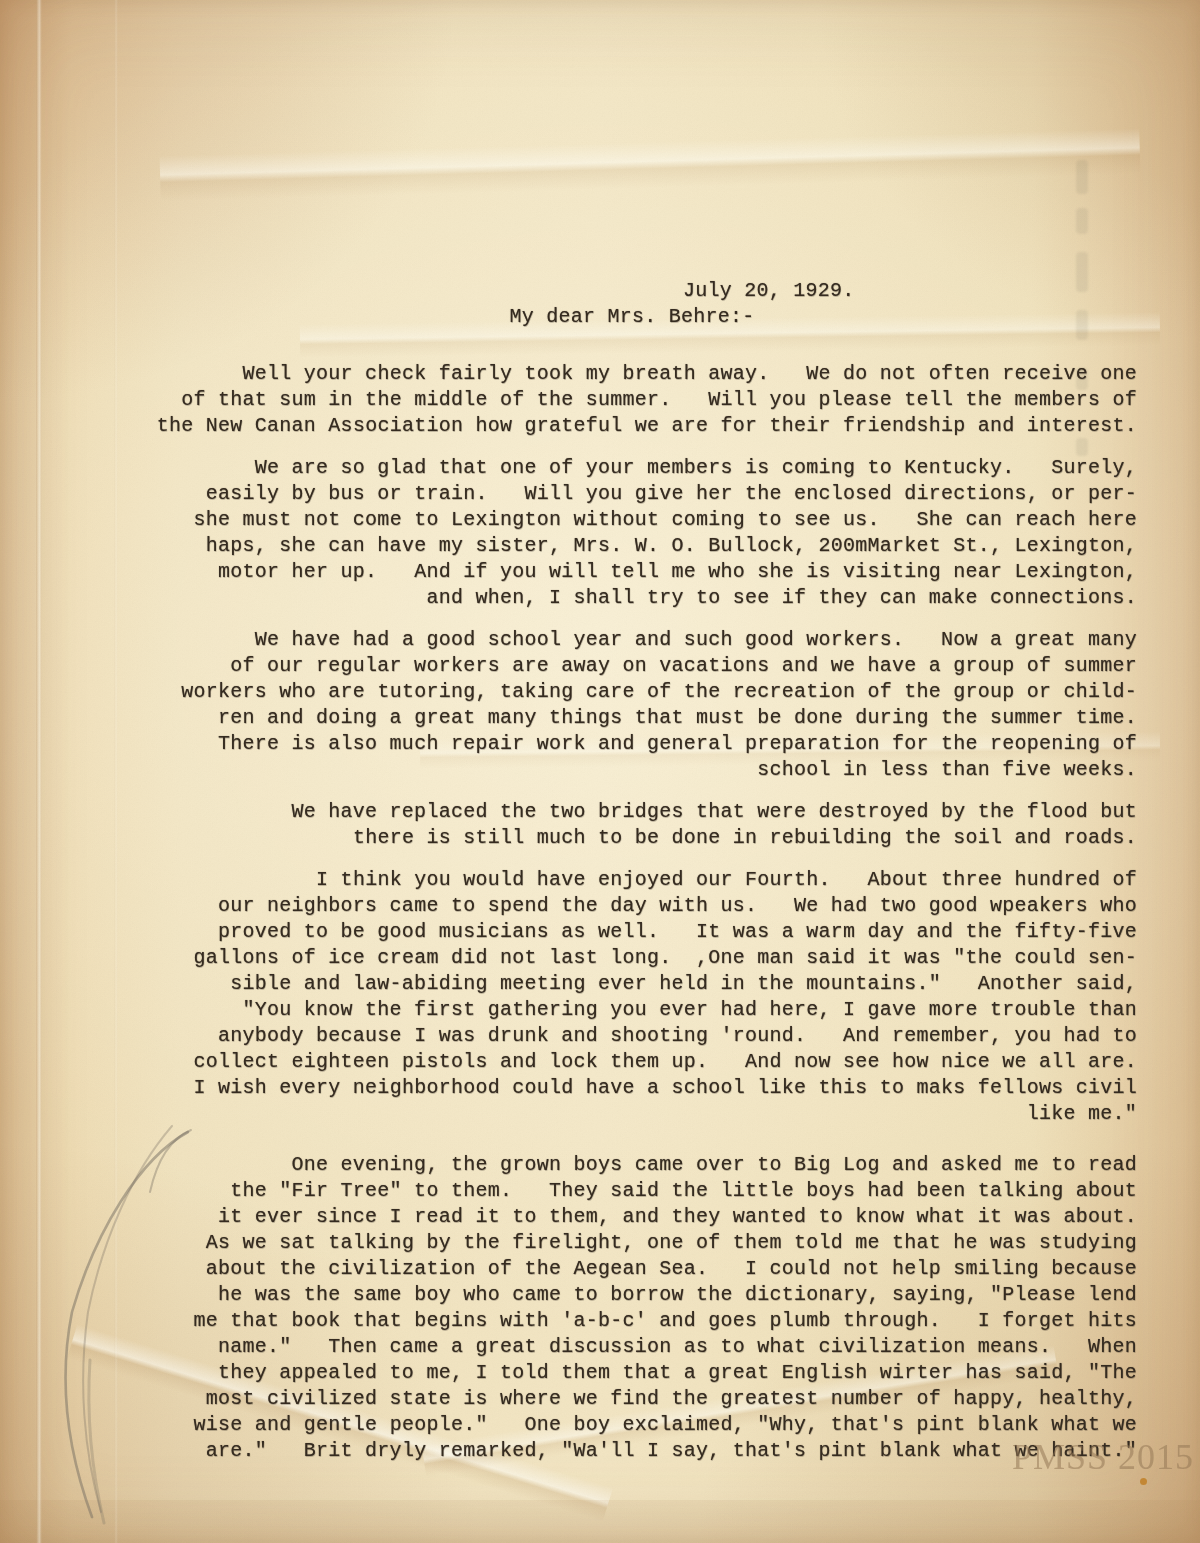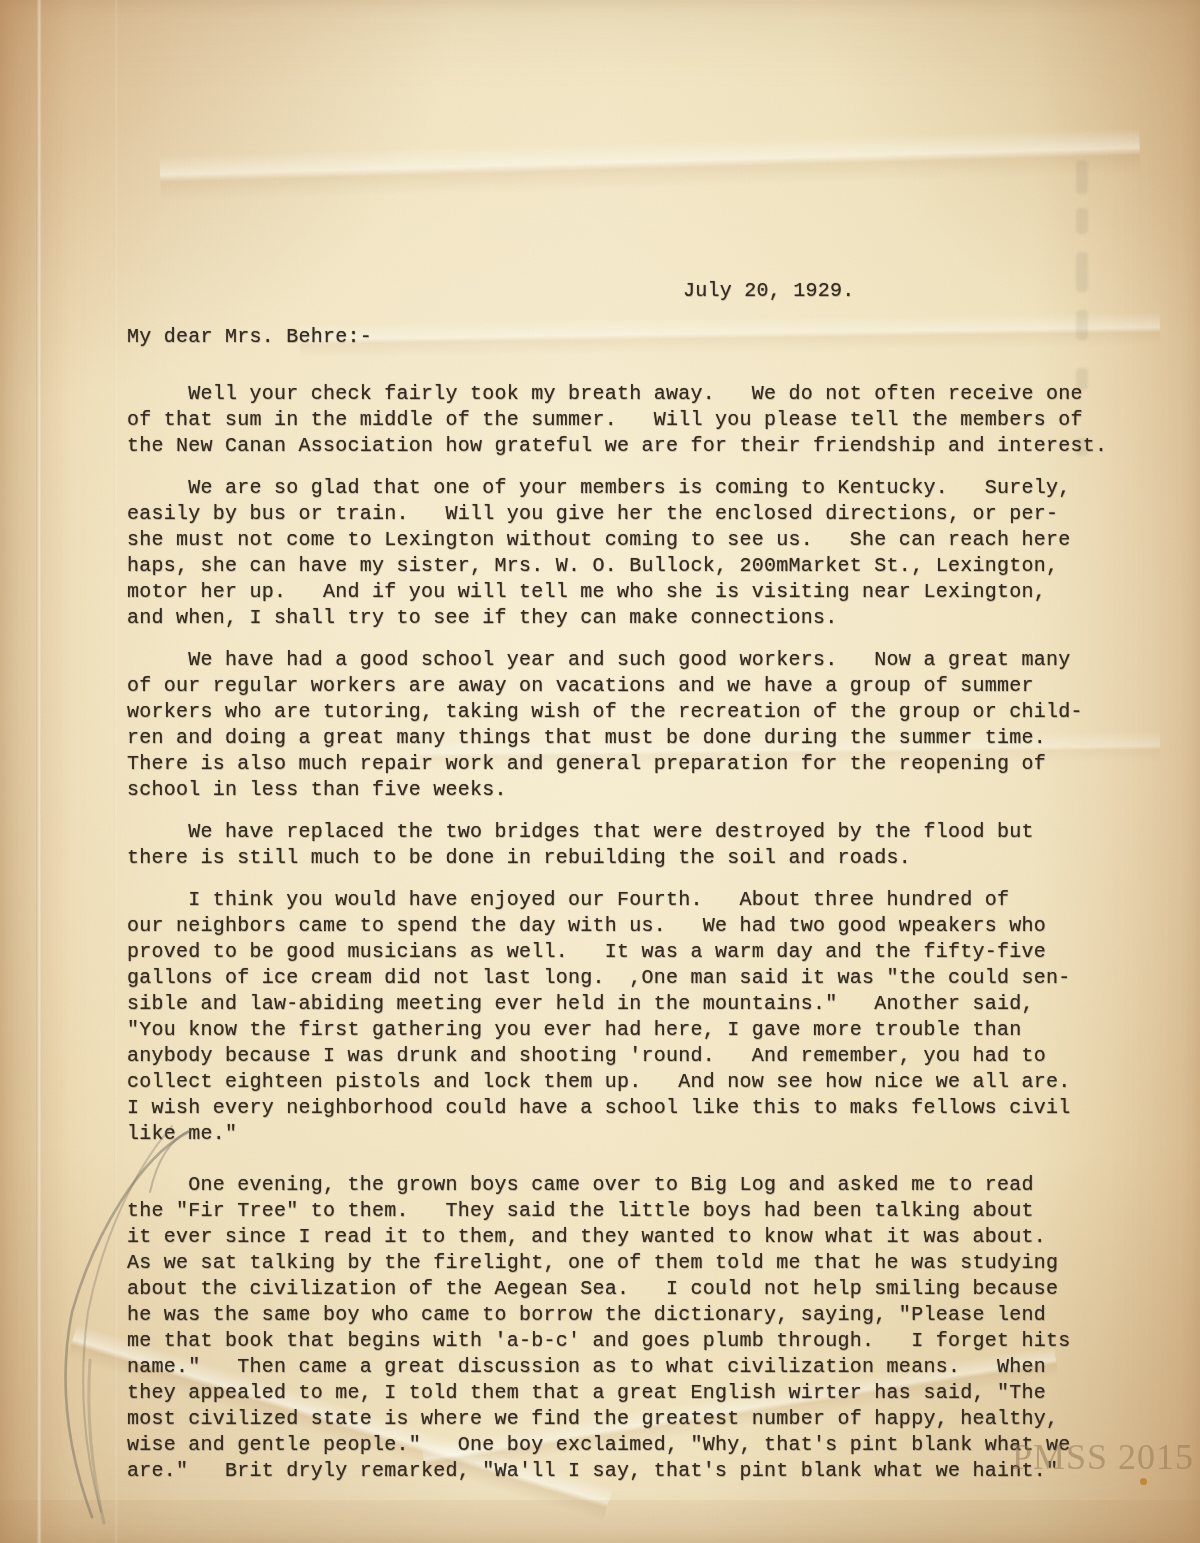--- a/index.html
+++ b/index.html
@@ -42,22 +42,22 @@
   .stain{position:absolute;left:1140px;top:1478px;width:7px;height:7px;border-radius:50%;
     background:#c07a1a;opacity:.75;filter:blur(0.5px);}
   .letter{
     position:absolute;left:127px;top:278px;width:1010px;
     font-size:20px;line-height:26px;letter-spacing:0.25px;
     color:#352b20;
     text-shadow:0 0 1px rgba(45,36,26,0.55), 0.5px 0.5px 0 rgba(45,36,26,0.22);
   }
   .line,.date,.salutation{white-space:pre;}
   .date{margin-left:556px;}
-  .salutation{margin-top:20px;}
-  .paras > .para{margin-top:16px;}
+  .salutation{text-align:center;}
+  .paras > .para{margin-top:16px;text-align:right;}
   .paras > .para:nth-child(1){margin-top:31px;}
   .paras > .para:nth-child(5){}
   .paras > .para:nth-child(6){margin-top:25px;}
   .watermark{
     position:absolute;left:1012px;top:1436px;
     font-family:"Liberation Serif","DejaVu Serif",serif;
     font-size:36px;letter-spacing:1px;color:rgba(150,120,86,0.55);
   }
 </style>
 </head>
@@ -96,21 +96,21 @@
           <div class="line">     We are so glad that one of your members is coming to Kentucky.   Surely,</div>
           <div class="line">easily by bus or train.   Will you give her the enclosed directions, or per-</div>
           <div class="line">she must not come to Lexington without coming to see us.   She can reach here</div>
           <div class="line">haps, she can have my sister, Mrs. W. O. Bullock, 200mMarket St., Lexington,</div>
           <div class="line">motor her up.   And if you will tell me who she is visiting near Lexington,</div>
           <div class="line">and when, I shall try to see if they can make connections.</div>
         </div>
         <div class="para">
           <div class="line">     We have had a good school year and such good workers.   Now a great many</div>
           <div class="line">of our regular workers are away on vacations and we have a group of summer</div>
-          <div class="line">workers who are tutoring, taking wish of the recreation of the group or child-</div>
+          <div class="line">workers who are tutoring, taking care of the recreation of the group or child-</div>
           <div class="line">ren and doing a great many things that must be done during the summer time.</div>
           <div class="line">There is also much repair work and general preparation for the reopening of</div>
           <div class="line">school in less than five weeks.</div>
         </div>
         <div class="para">
           <div class="line">     We have replaced the two bridges that were destroyed by the flood but</div>
           <div class="line">there is still much to be done in rebuilding the soil and roads.</div>
         </div>
         <div class="para">
           <div class="line">     I think you would have enjoyed our Fourth.   About three hundred of</div>

